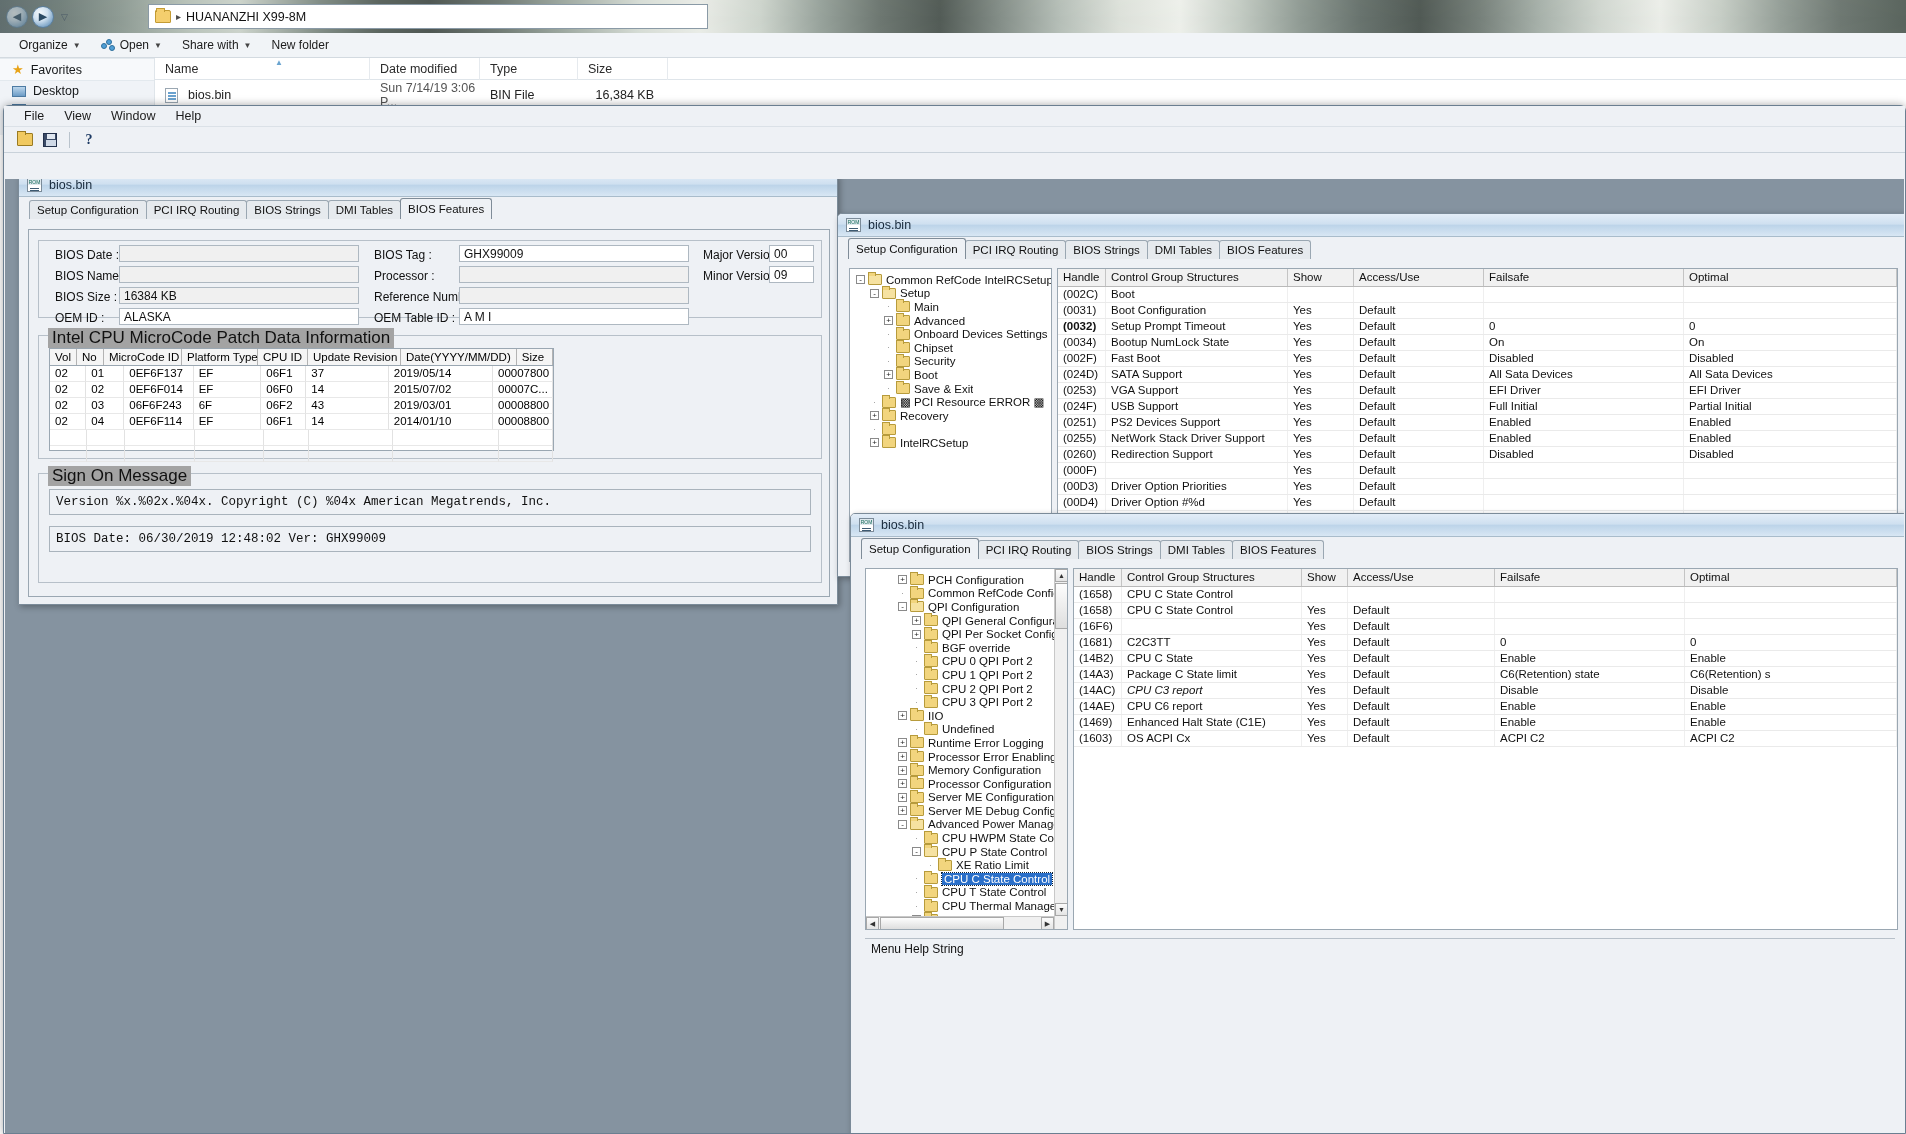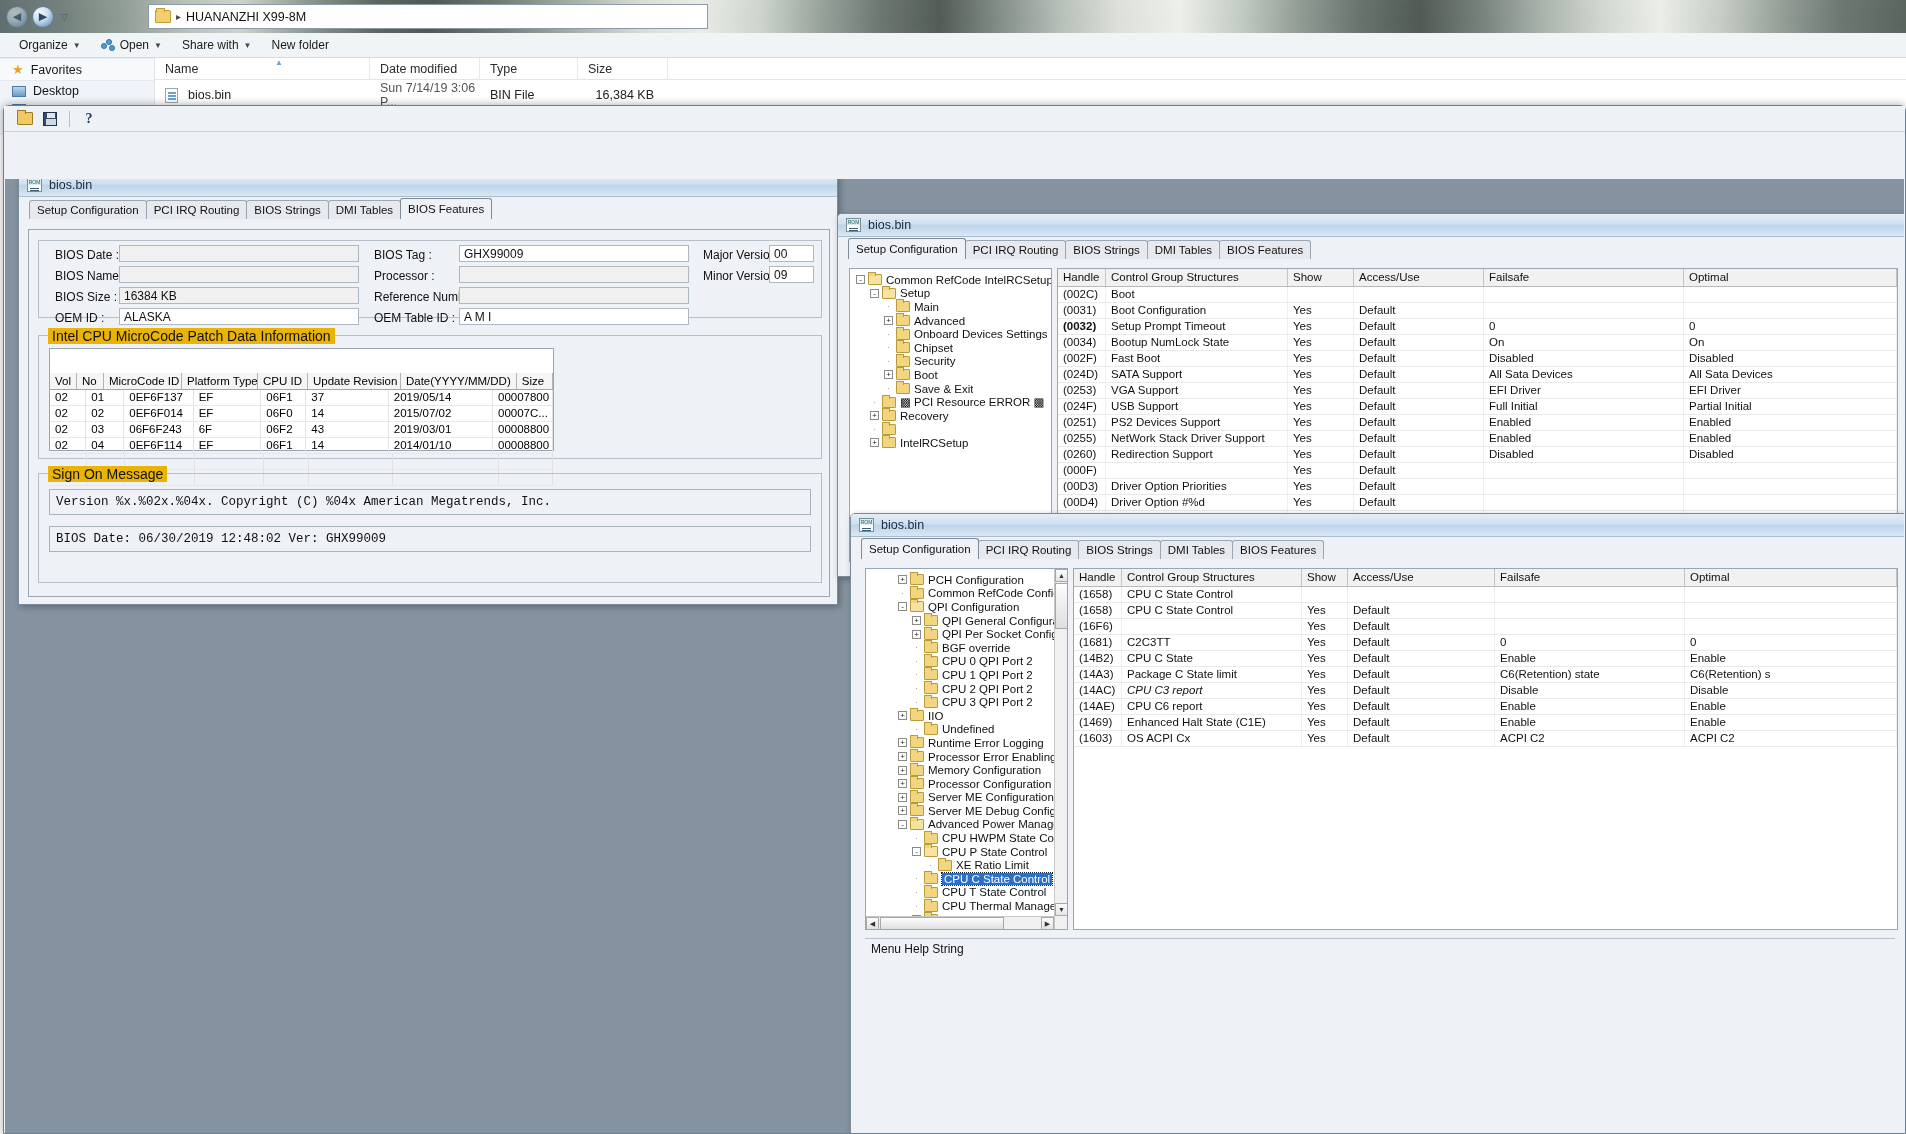--- a/index.html
+++ b/index.html
@@ -122,35 +122,35 @@
 
   .tabstrip { display:flex; align-items:flex-end; height:22px; padding-left:10px; padding-top:4px; gap:0; }
   .tab { font-size:11.5px; color:#111; padding:3px 7px 3px 7px; border:1px solid #9aa7b2; border-bottom:none;
          background:#e6eaee; border-radius:3px 3px 0 0; margin-right:-1px; position:relative; line-height:12px; }
   .tab.active { background:#eef1f5; padding-top:4px; padding-bottom:4px; z-index:3; border-color:#7f8c98; }
 
   .panel { background:#eef1f5; border:1px solid #9aa7b2; }
 
   
   .gbox { border:1px solid #b7c0c9; position:relative; }
-  .gbox-label { position:absolute; top:-8px; left:9px; background:#eab308; padding:0 4px; font-size:14px; color:#111; }
+  .gbox-label { position:absolute; top:-8px; left:9px; background:#a3a3a3; padding:0 4px; font-size:17px; color:#111; }
   .frm-label { font-size:12px; color:#111; }
   .frm-input { border:1px solid #aeb8c1; background:#f0f0f0; height:17px; font-size:12px; color:#111; padding:1px 4px; line-height:15px; overflow:hidden; white-space:nowrap;}
   .frm-input.editable { background:#ffffff; }
 
   
   .grid { background:#fff; border:1px solid #9aa7b2; overflow:hidden; font-size:11.5px; color:#111; }
   .grid-head { display:flex; height:18px; background:#f1f1f1; border-bottom:1px solid #b9b9b9; }
   .grid-head div { border-right:1px solid #c4c4c4; padding:2px 5px; line-height:13px; white-space:nowrap; overflow:hidden; }
   .grid-row { display:flex; height:16px; border-bottom:1px solid #eaeaea; }
   .grid-row div { border-right:1px solid #efefef; padding:1px 5px; line-height:13px; white-space:nowrap; overflow:hidden; }
 
   
   .mc-grid { background:#fff; border:1px solid #9aa7b2; font-size:11.5px; }
-  .mc-head { display:flex; height:17px; background:#f5f5f5; border-bottom:1px solid #9aa7b2;margin-top:24px;}
+  .mc-head { display:flex; height:17px; background:#f5f5f5; border-bottom:1px solid #9aa7b2;}
   .mc-head div { border-right:1px solid #b3b3b3; padding:1px 5px; line-height:14px; white-space:nowrap;}
   .mc-row { display:flex; height:16px; }
   .mc-row div { border-right:1px solid #e2e2e2; border-bottom:1px solid #e8e8e8; padding:1px 5px; line-height:13px; white-space:nowrap;}
 
   
   .tree { background:#fff; border:1px solid #9aa7b2; overflow:hidden; position:relative; }
   .tnode { display:flex; align-items:center; height:13.6px; font-size:11.5px; color:#111; white-space:nowrap; }
   .texp { width:9px; height:9px; border:1px solid #8a8a8a; background:#fff; font-size:8px; line-height:7px; text-align:center; color:#222; margin-right:3px; flex:none;}
   .dots { width:9px; margin-right:3px; flex:none; text-align:center; color:#9a9a9a; font-size:9px; line-height:9px;}
   .tfold { width:14px; height:11px; background:#f2d57e; border:1px solid #b79b3c; border-radius:1px; margin-right:4px; position:relative; flex:none;}
@@ -240,20 +240,26 @@
           <div class="fc" style="width:98px">BIN File</div>
           <div class="fc" style="width:90px;text-align:right;padding-right:14px">16,384 KB</div>
         </div>
       </div>
     </div>
   </div>
 
   <div class="amibcp">
 
 
+    <div class="menubar">
+      <span class="menu-item">File</span>
+      <span class="menu-item">View</span>
+      <span class="menu-item">Window</span>
+      <span class="menu-item">Help</span>
+    </div>
 
     <div class="toolbar2">
       <span class="tbtn">
           <span class="ico-open"></span>
         </span>
       <span class="tbtn">
           <span class="ico-save"></span>
         </span>
       <span class="tb-sep"></span>
       <span class="tbtn">

